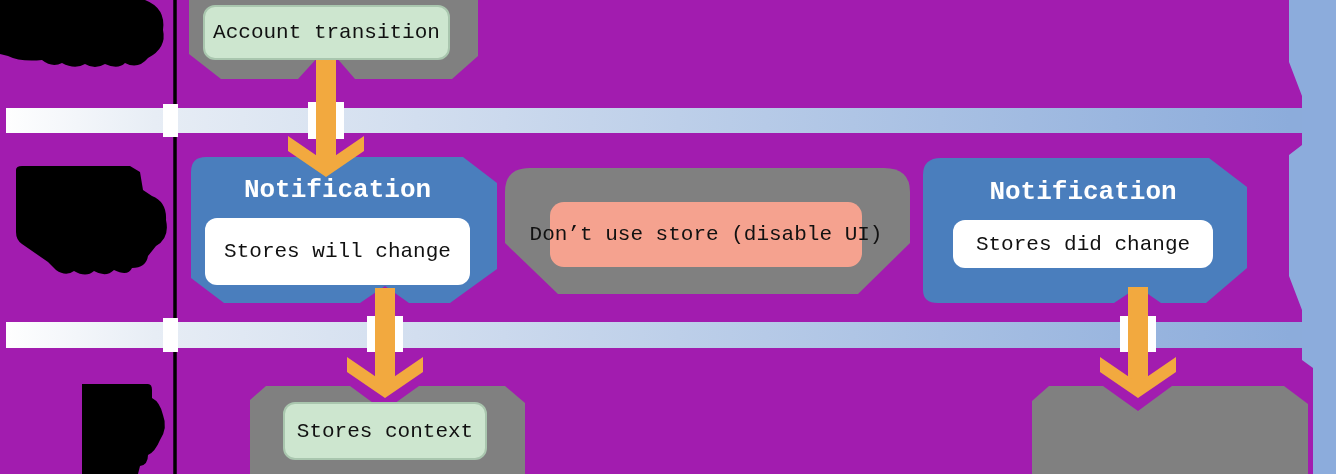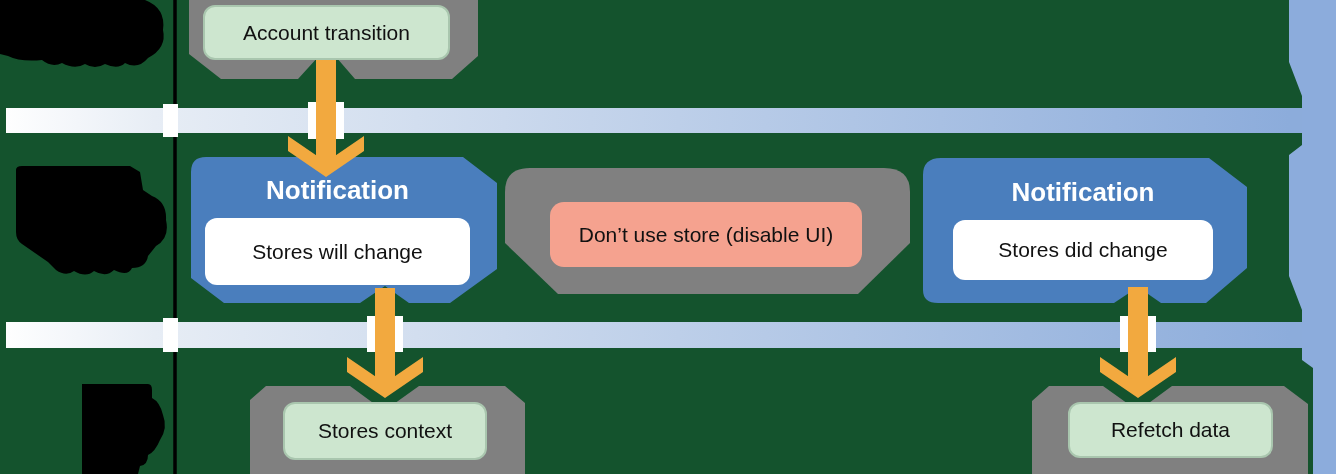--- a/index.html
+++ b/index.html
@@ -1,21 +1,21 @@
 <!DOCTYPE html>
 <html><head>
 <meta charset="utf-8">
 <style>
   html,body{margin:0;padding:0;background:#fff;}
   #stage{
     position:relative;
     width:1336px;height:474px;
     overflow:hidden;
-    font-family:Liberation Sans, sans-serif;
-    background:#14532d;
+    font-family:Liberation Mono, monospace;
+    background:#a21caf;
   }
   #scene{position:absolute;left:0;top:0;}
   .label-box{
     position:absolute;
     display:flex;align-items:center;justify-content:center;
     text-align:center;
     font-size:21px;color:#111;
     box-sizing:border-box;
     white-space:nowrap;
   }
@@ -106,25 +106,22 @@
   <div class="notif-title" style="left:205px;top:170px;width:265px;height:40px;">Notification</div>
   <div class="label-box white-box" style="left:205px;top:218px;width:265px;height:67px;">
     <span>Stores will change</span>
   </div>
 
   <div class="label-box red-box" style="left:550px;top:202px;width:312px;height:65px;">
     <span>Don’t use store (disable UI)</span>
   </div>
 
   <div class="notif-title" style="left:953px;top:172px;width:260px;height:40px;">Notification</div>
-  <div class="label-box white-box" style="left:953px;top:220px;width:260px;height:60px;">
+  <div class="label-box white-box" style="left:953px;top:220px;width:260px;height:48px;">
     <span>Stores did change</span>
   </div>
 
   <div class="label-box green-box" style="left:283px;top:402px;width:204px;height:58px;">
     <span>Stores context</span>
   </div>
 
-  <div class="label-box green-box" style="left:1068px;top:402px;width:205px;height:56px;">
-    <span>Refetch data</span>
-  </div>
 
 </div>
 
 </body></html>

